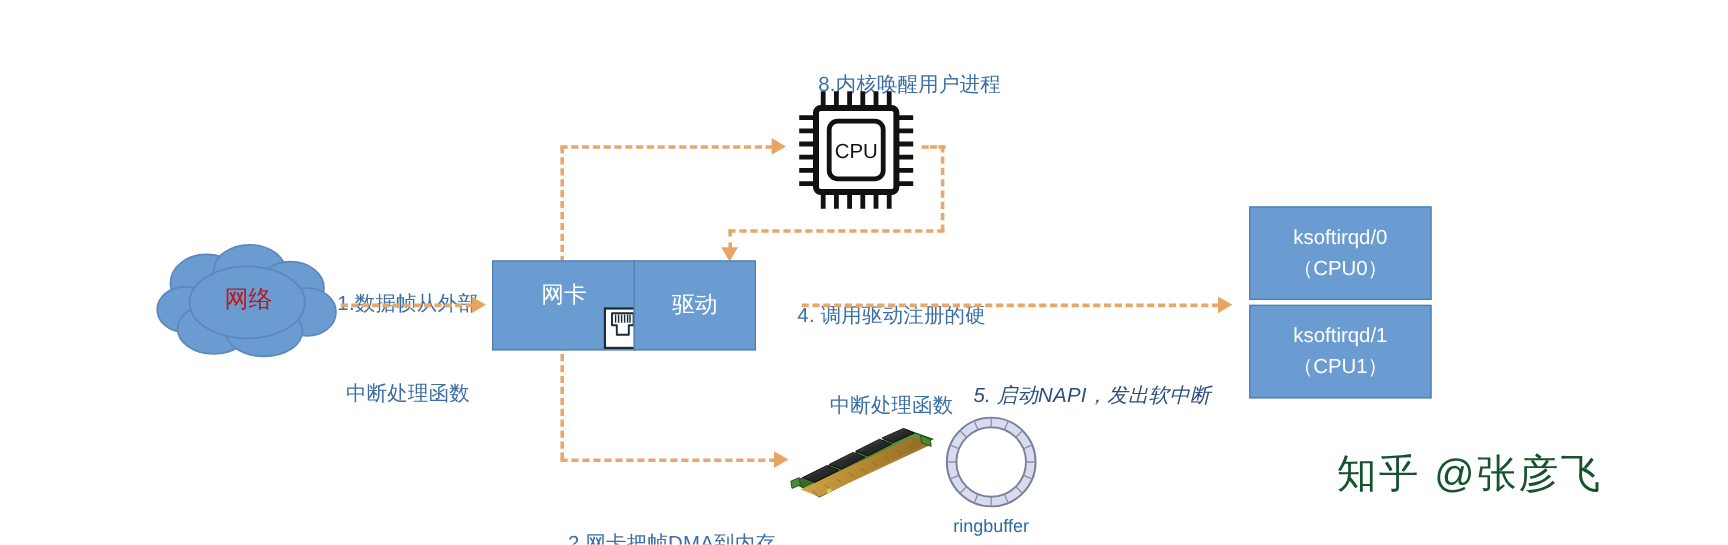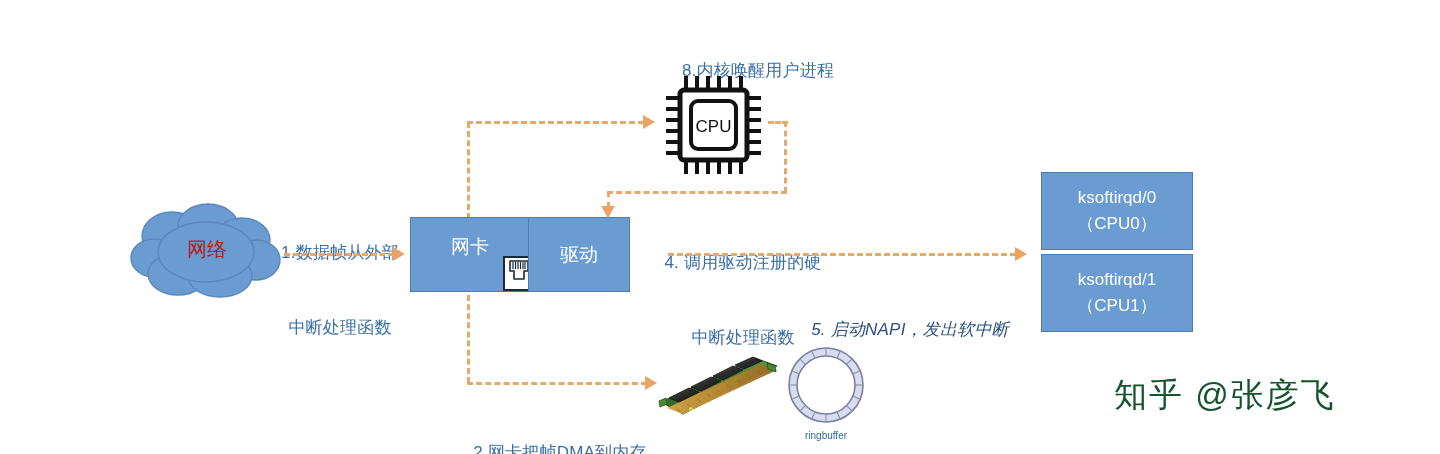--- a/index.html
+++ b/index.html
@@ -83,21 +83,21 @@
 
   
   .rj45 {
     background: #ffffff;
     border: 2px solid #1b2a3a;
   }
 
   
   .ring-caption {
     color: #2f6aa8;
-    font-size: 10px;
+    font-size: 15px;
     text-align: center;
   }
 
   
   .watermark {
     color: #14532d;
     font-size: 33px;
     letter-spacing: 2px;
     white-space: pre;
   }

